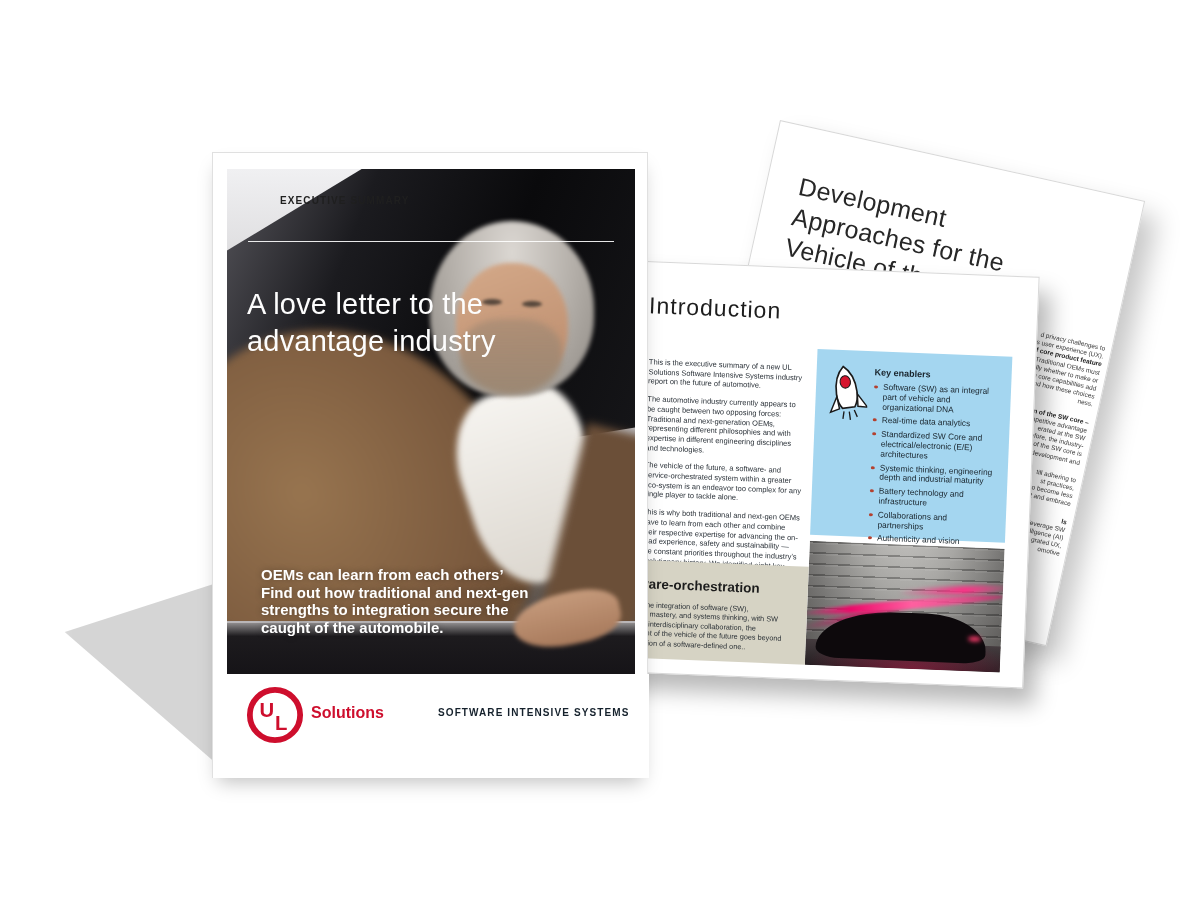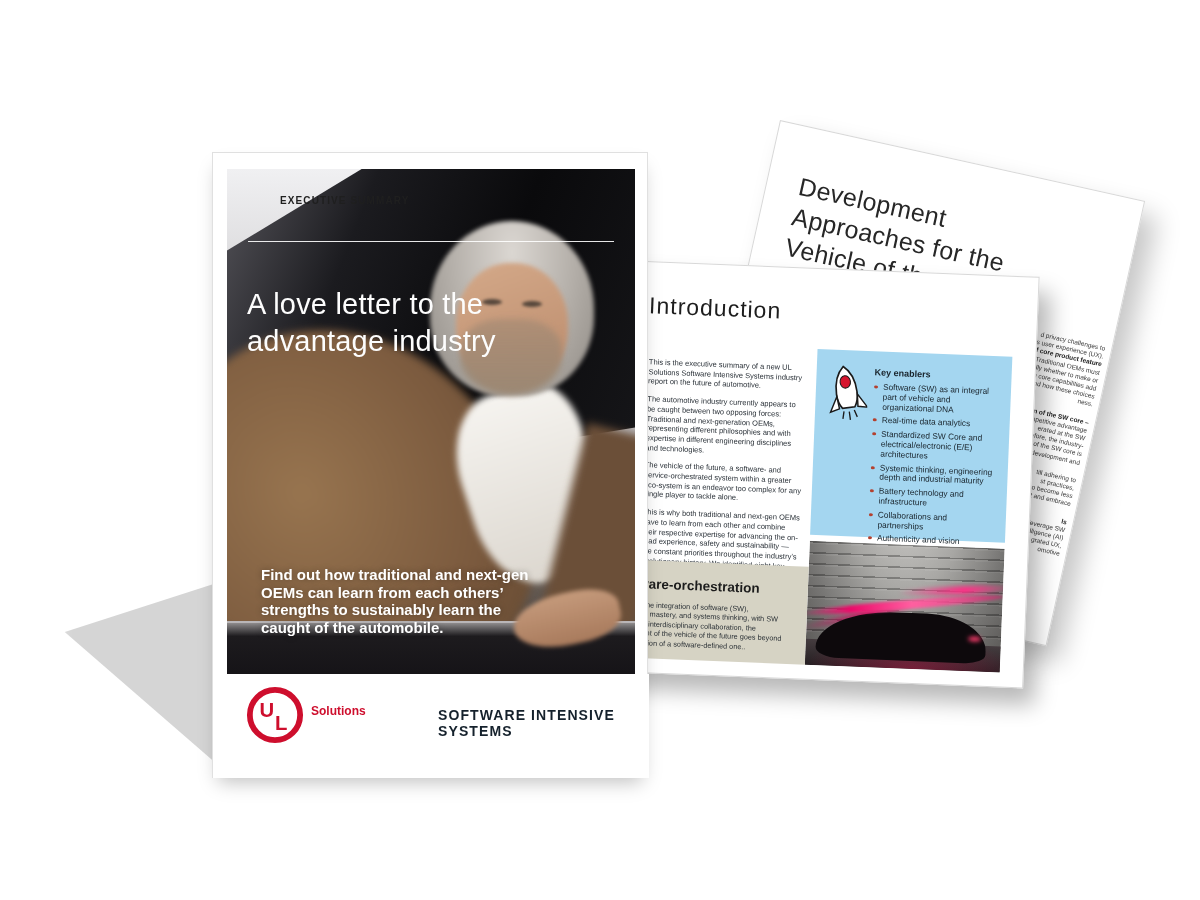--- a/index.html
+++ b/index.html
@@ -100,22 +100,22 @@
 
   .eyebrow{position:absolute;left:21px;top:26px;font-size:10px;font-weight:bold;
       letter-spacing:1.1px;color:#1f1f1f;margin-left:32px;}
   .rule{position:absolute;left:21px;top:72px;width:366px;height:1px;background:rgba(255,255,255,.9);}
   .cov-title{position:absolute;left:20px;top:82px;font-size:29px;line-height:37px;
       color:#fdfdfd;font-weight:400;letter-spacing:.2px;margin-top:35px;}
   .caption{position:absolute;left:34px;top:397px;font-size:15px;line-height:17.6px;
       color:#fff;font-weight:bold;text-shadow:0 0 6px rgba(0,0,0,.35);}
   .footer{position:absolute;left:0;top:521px;width:436px;height:104px;background:#fff;}
   .ul-logo{position:absolute;left:33px;top:12px;}
-  .wordmark{position:absolute;left:98px;top:30px;font-size:12px;font-weight:bold;color:#ce0e2d;}
-  .tagline{position:absolute;left:225px;top:33px;font-size:14px;font-weight:bold;
+  .wordmark{position:absolute;left:98px;top:30px;font-size:16px;font-weight:bold;color:#ce0e2d;}
+  .tagline{position:absolute;left:225px;top:33px;font-size:10px;font-weight:bold;
       letter-spacing:1.1px;color:#15212c;}
 </style>
 </head>
 <body>
 
 <div class="stage">
 
   <div class="tri-shadow"></div>
 
   <div class="page back">
@@ -259,23 +259,23 @@
       <div class="desk"></div>
       <div class="hand"></div>
 
       <div class="eyebrow">EXECUTIVE SUMMARY</div>
       <div class="rule"></div>
       <div class="cov-title">
         <div>A love letter to the</div>
         <div>advantage industry</div>
       </div>
       <div class="caption">
+        <div>OEMs can learn from each others’</div>
         <div>Find out how traditional and next-gen</div>
-        <div>OEMs can learn from each others’</div>
-        <div>strengths to sustainably learn the</div>
+        <div>strengths to integration secure the</div>
         <div>caught of the automobile.</div>
       </div>
     </div>
 
     <div class="footer">
       <svg class="ul-logo" width="58" height="58" viewBox="0 0 60 60">
         <circle cx="30" cy="30" r="26" fill="#fff" stroke="#ce0e2d" stroke-width="6"></circle>
         <text x="14" y="32" font-size="21" font-weight="bold" fill="#ce0e2d" font-family="Liberation Sans, sans-serif">U</text>
         <text x="30" y="46" font-size="21" font-weight="bold" fill="#ce0e2d" font-family="Liberation Sans, sans-serif">L</text>
       </svg>

